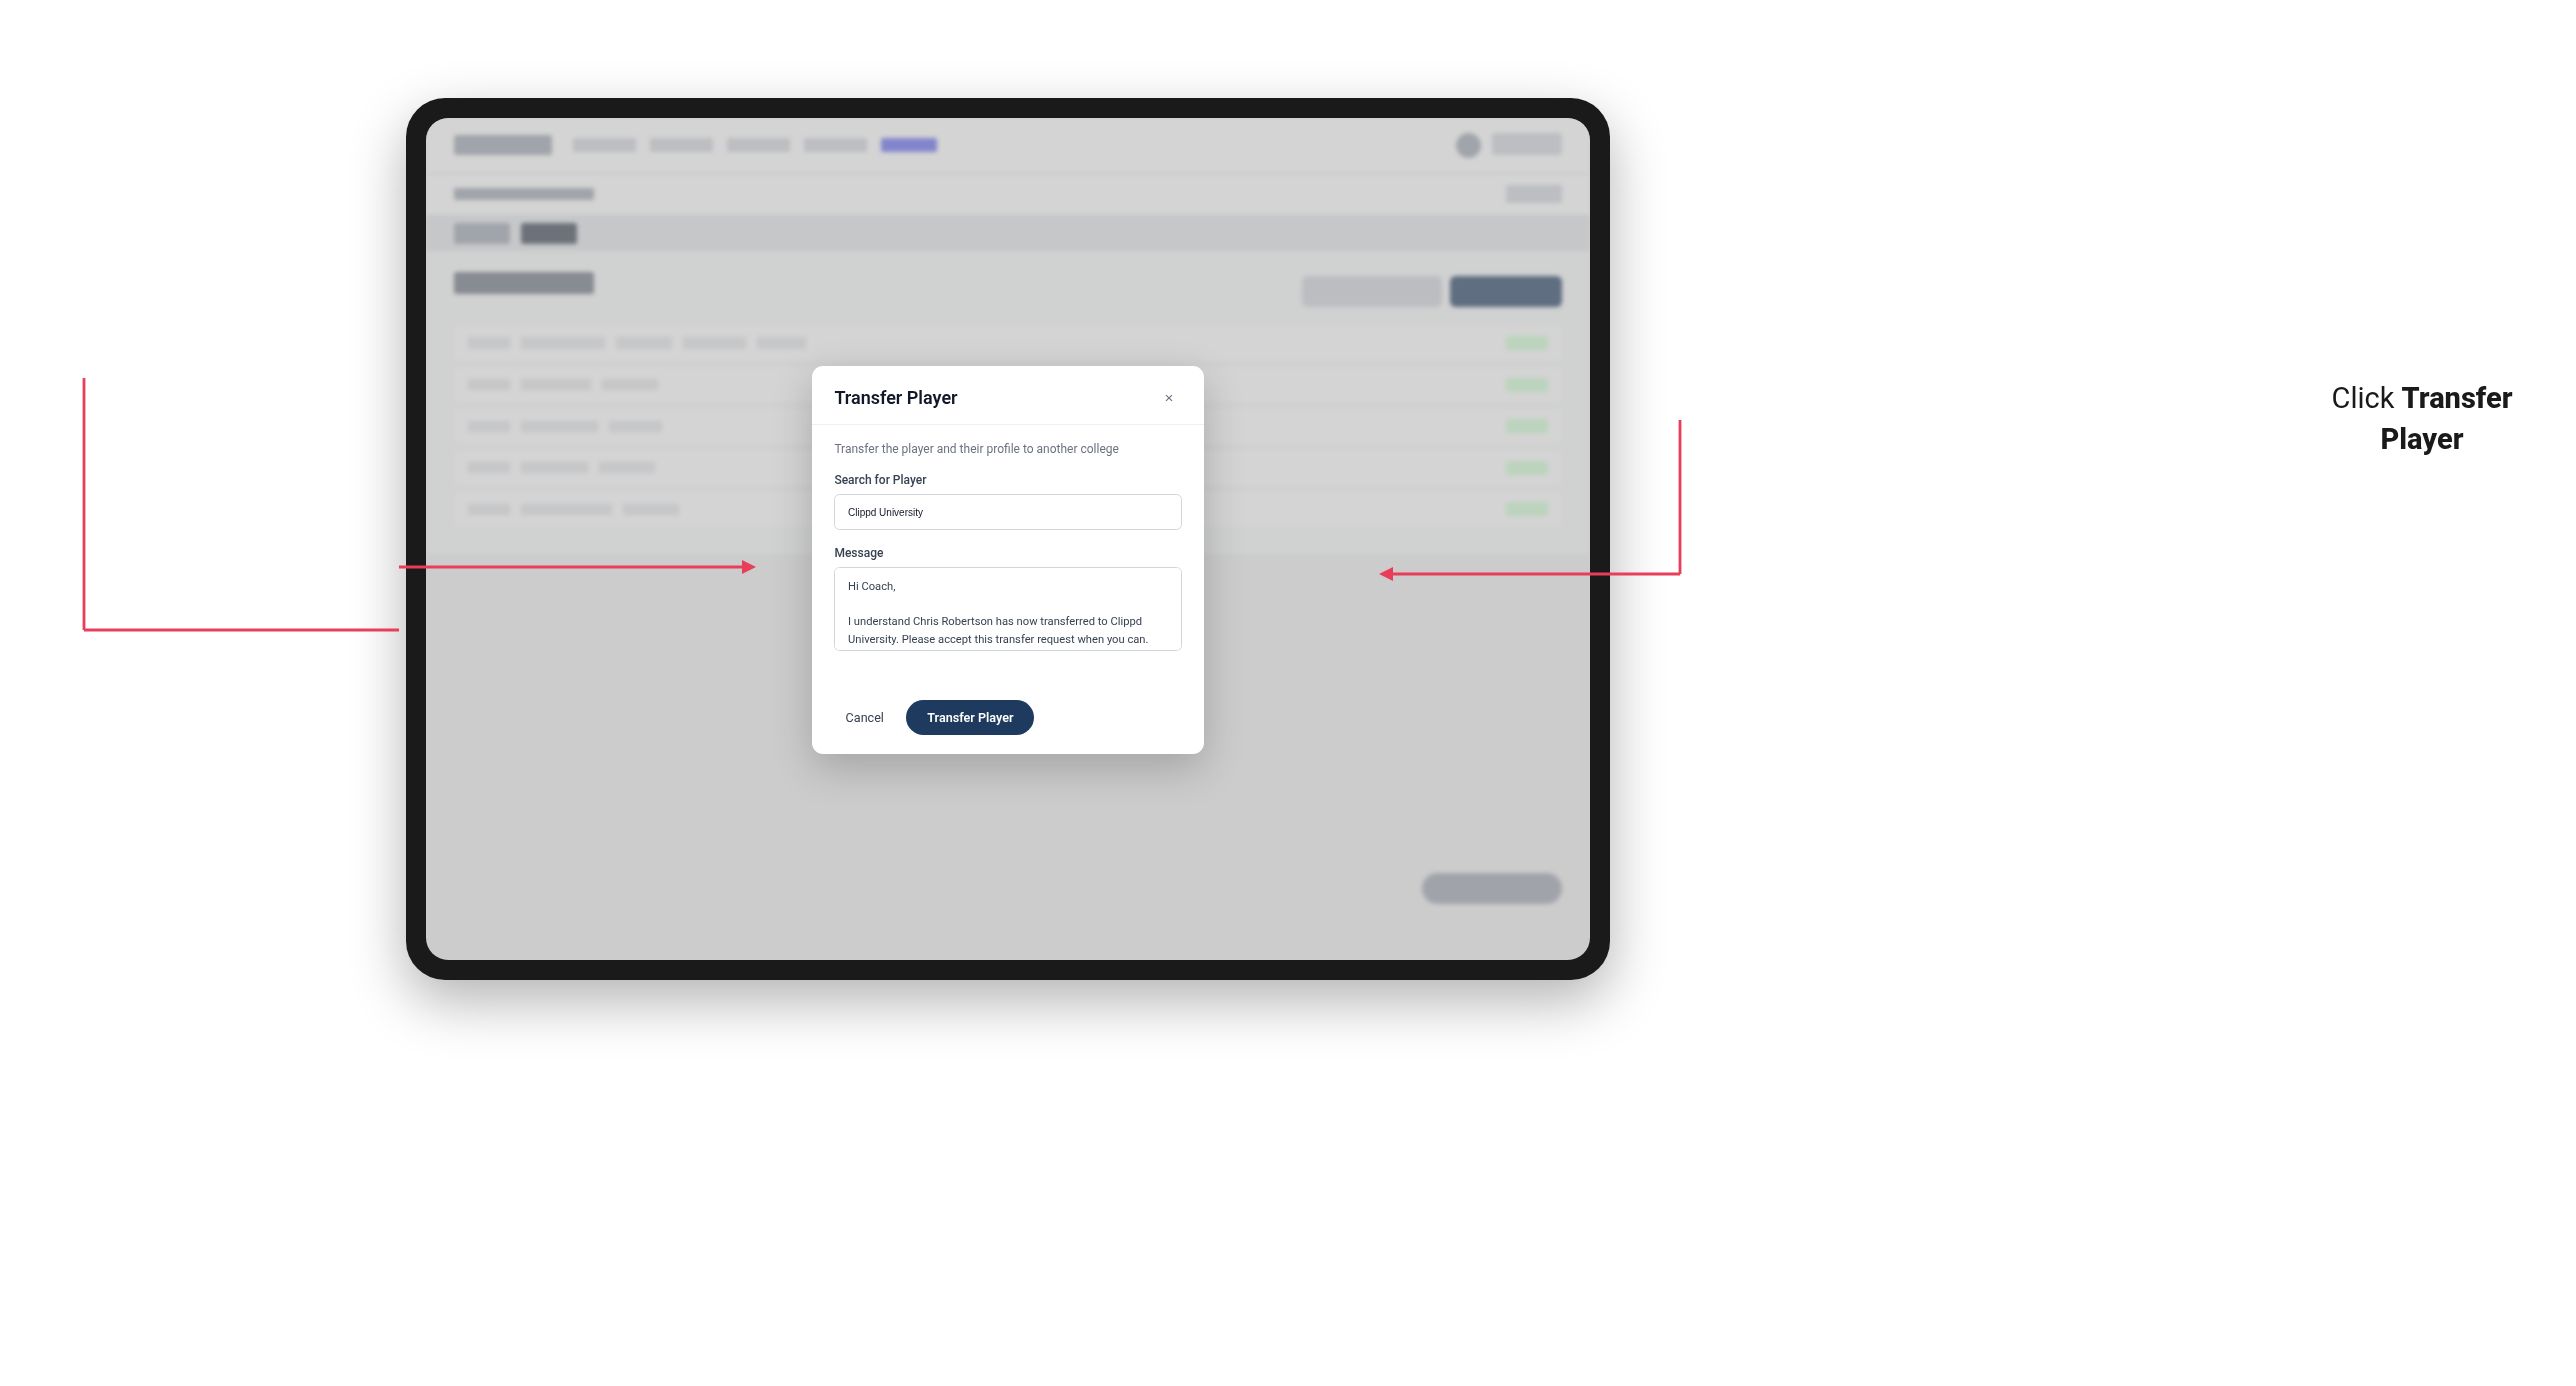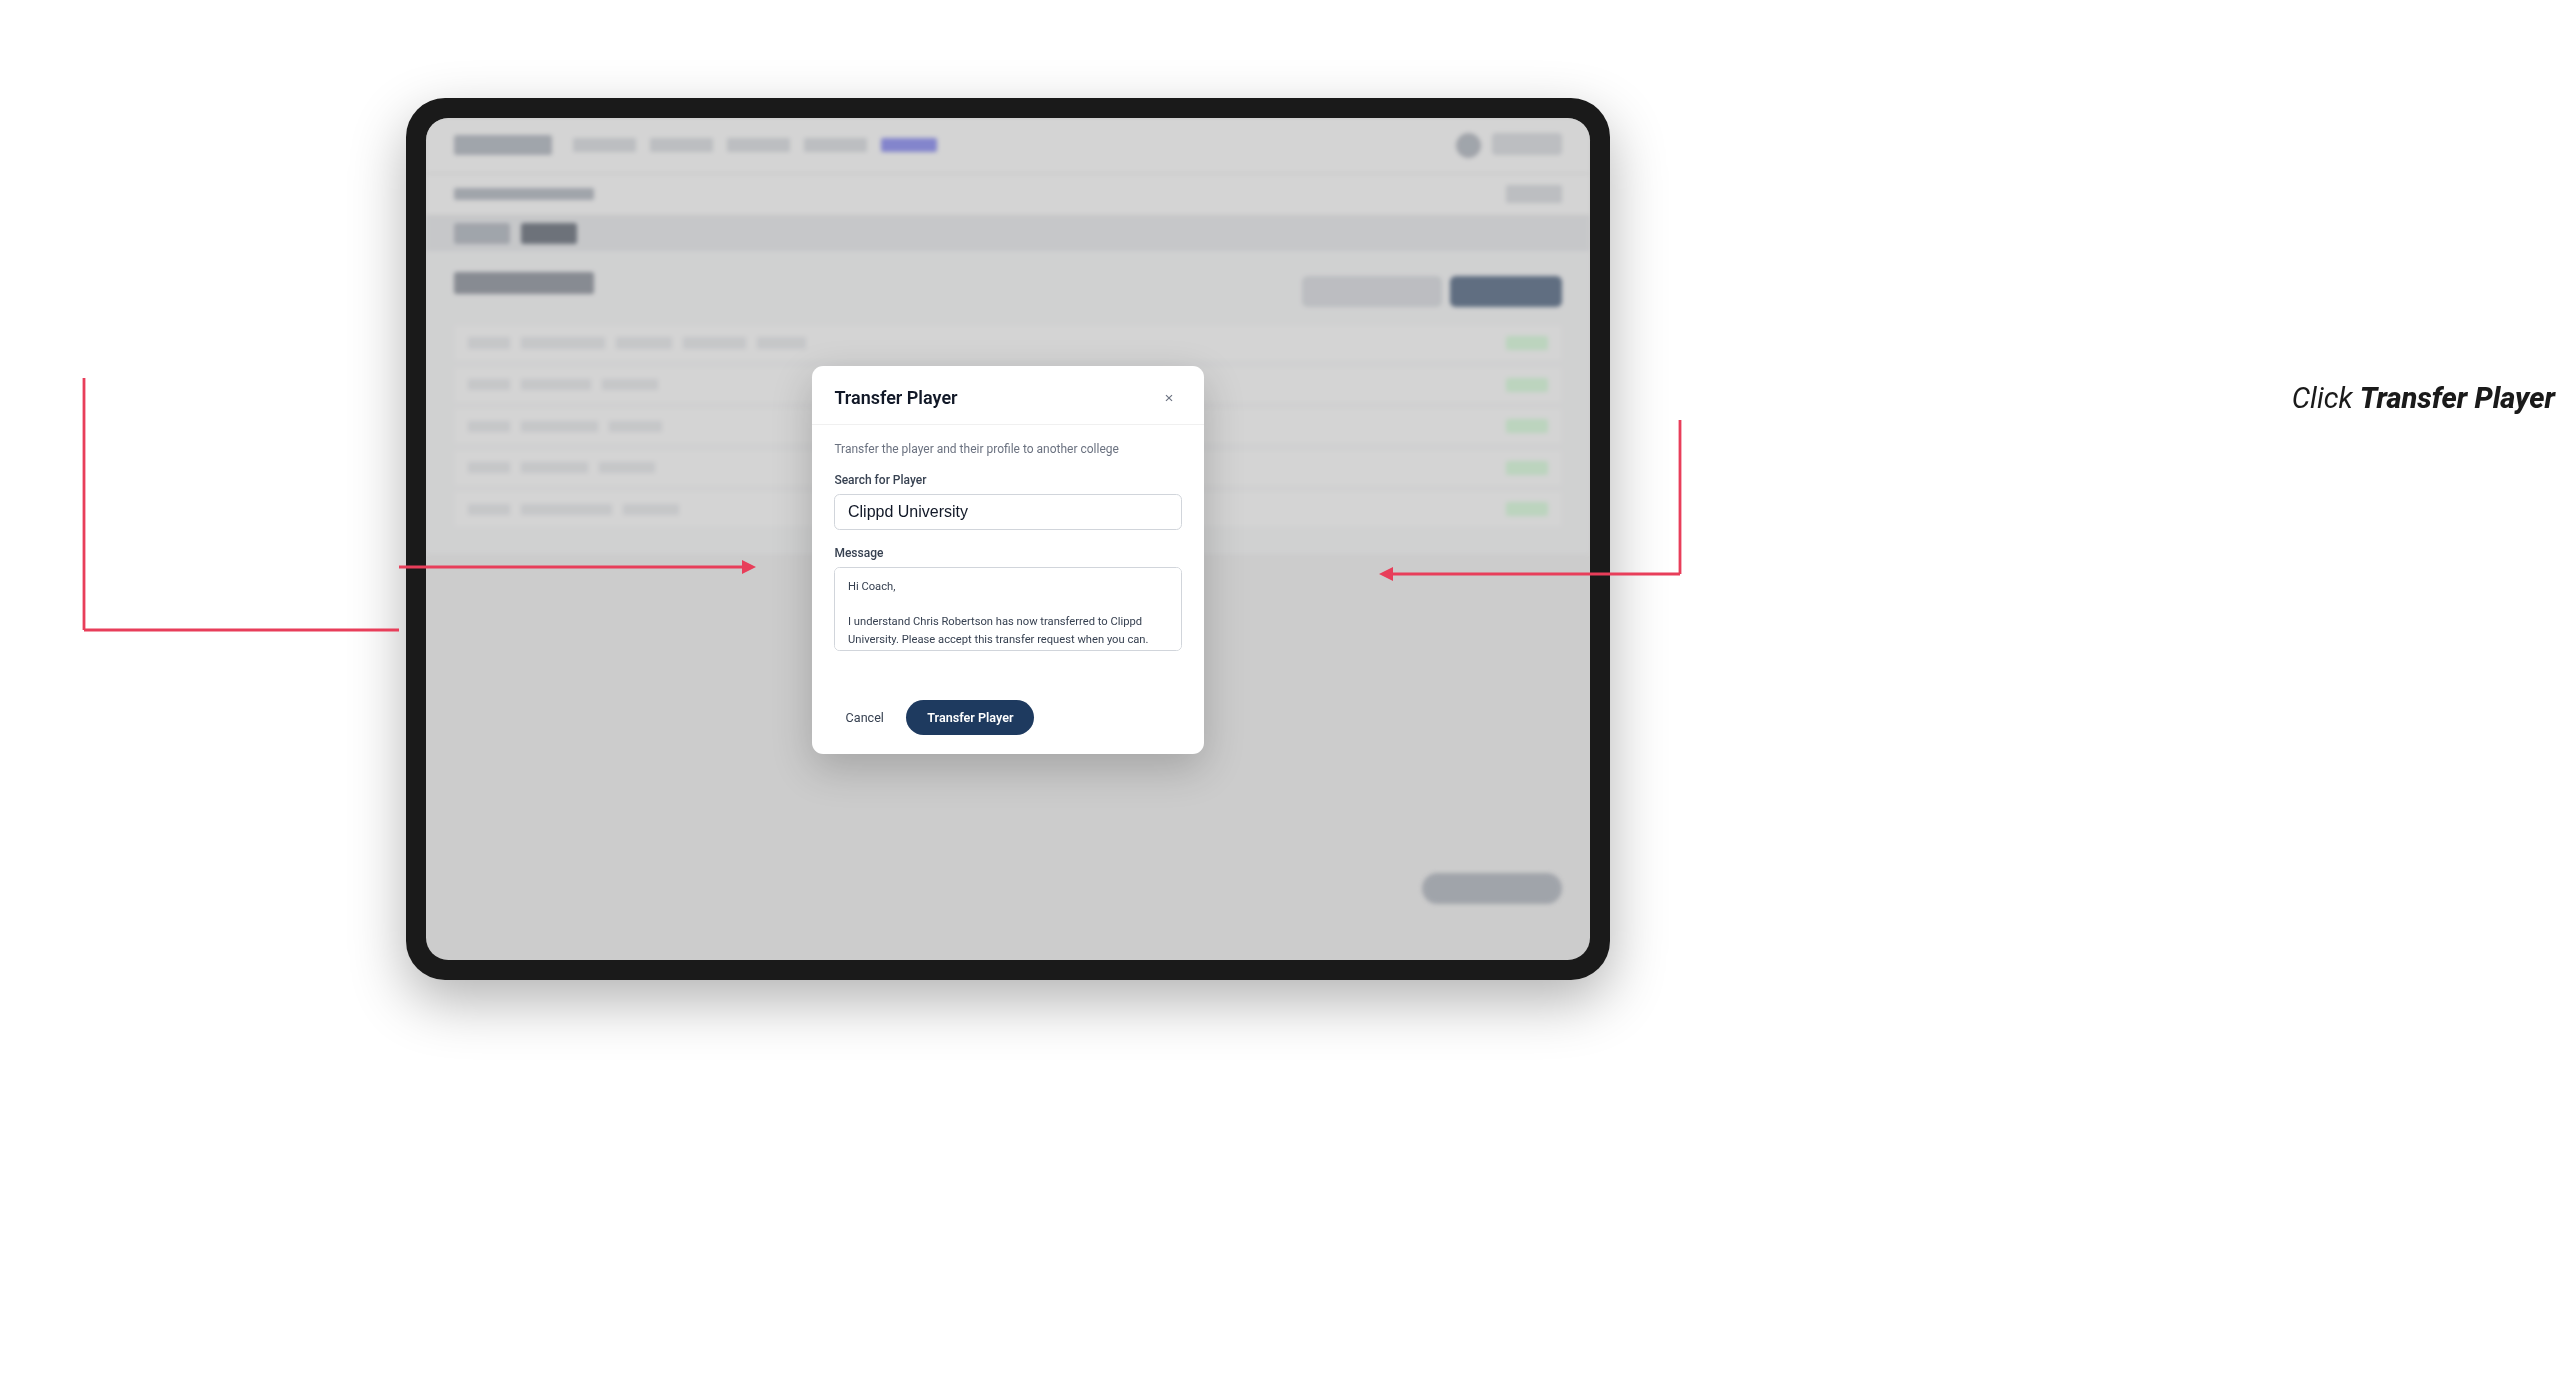--- a/index.html
+++ b/index.html
@@ -27,22 +27,21 @@
       color: #1a1a1a;
       margin-bottom: 42px;
     }
 
     
     .annotation-right {
       position: absolute;
       right: 21px;
       top: 378px;
       width: 266px;
-      text-align: right;
-      font-style: italic;
+      text-align: center;
     }
 
     .annotation-right-text {
       font-size: 29px;
       color: #1a1a1a;
       line-height: 1.4;
     }
 
     .annotation-right-text strong {
       font-weight: 800;
@@ -291,21 +290,21 @@
       color: #374151;
       margin-bottom: 7px;
     }
 
     .form-input {
       width: 100%;
       height: 36px;
       border: 1px solid #d1d5db;
       border-radius: 5.6px;
       padding: 0 12.6px;
-      font-size: 16px;
+      font-size: 10px;
       color: #111827;
       outline: none;
       background: #ffffff;
     }
 
     .form-textarea {
       width: 100%;
       height: 84px;
       border: 1px solid #d1d5db;
       border-radius: 5.6px;

